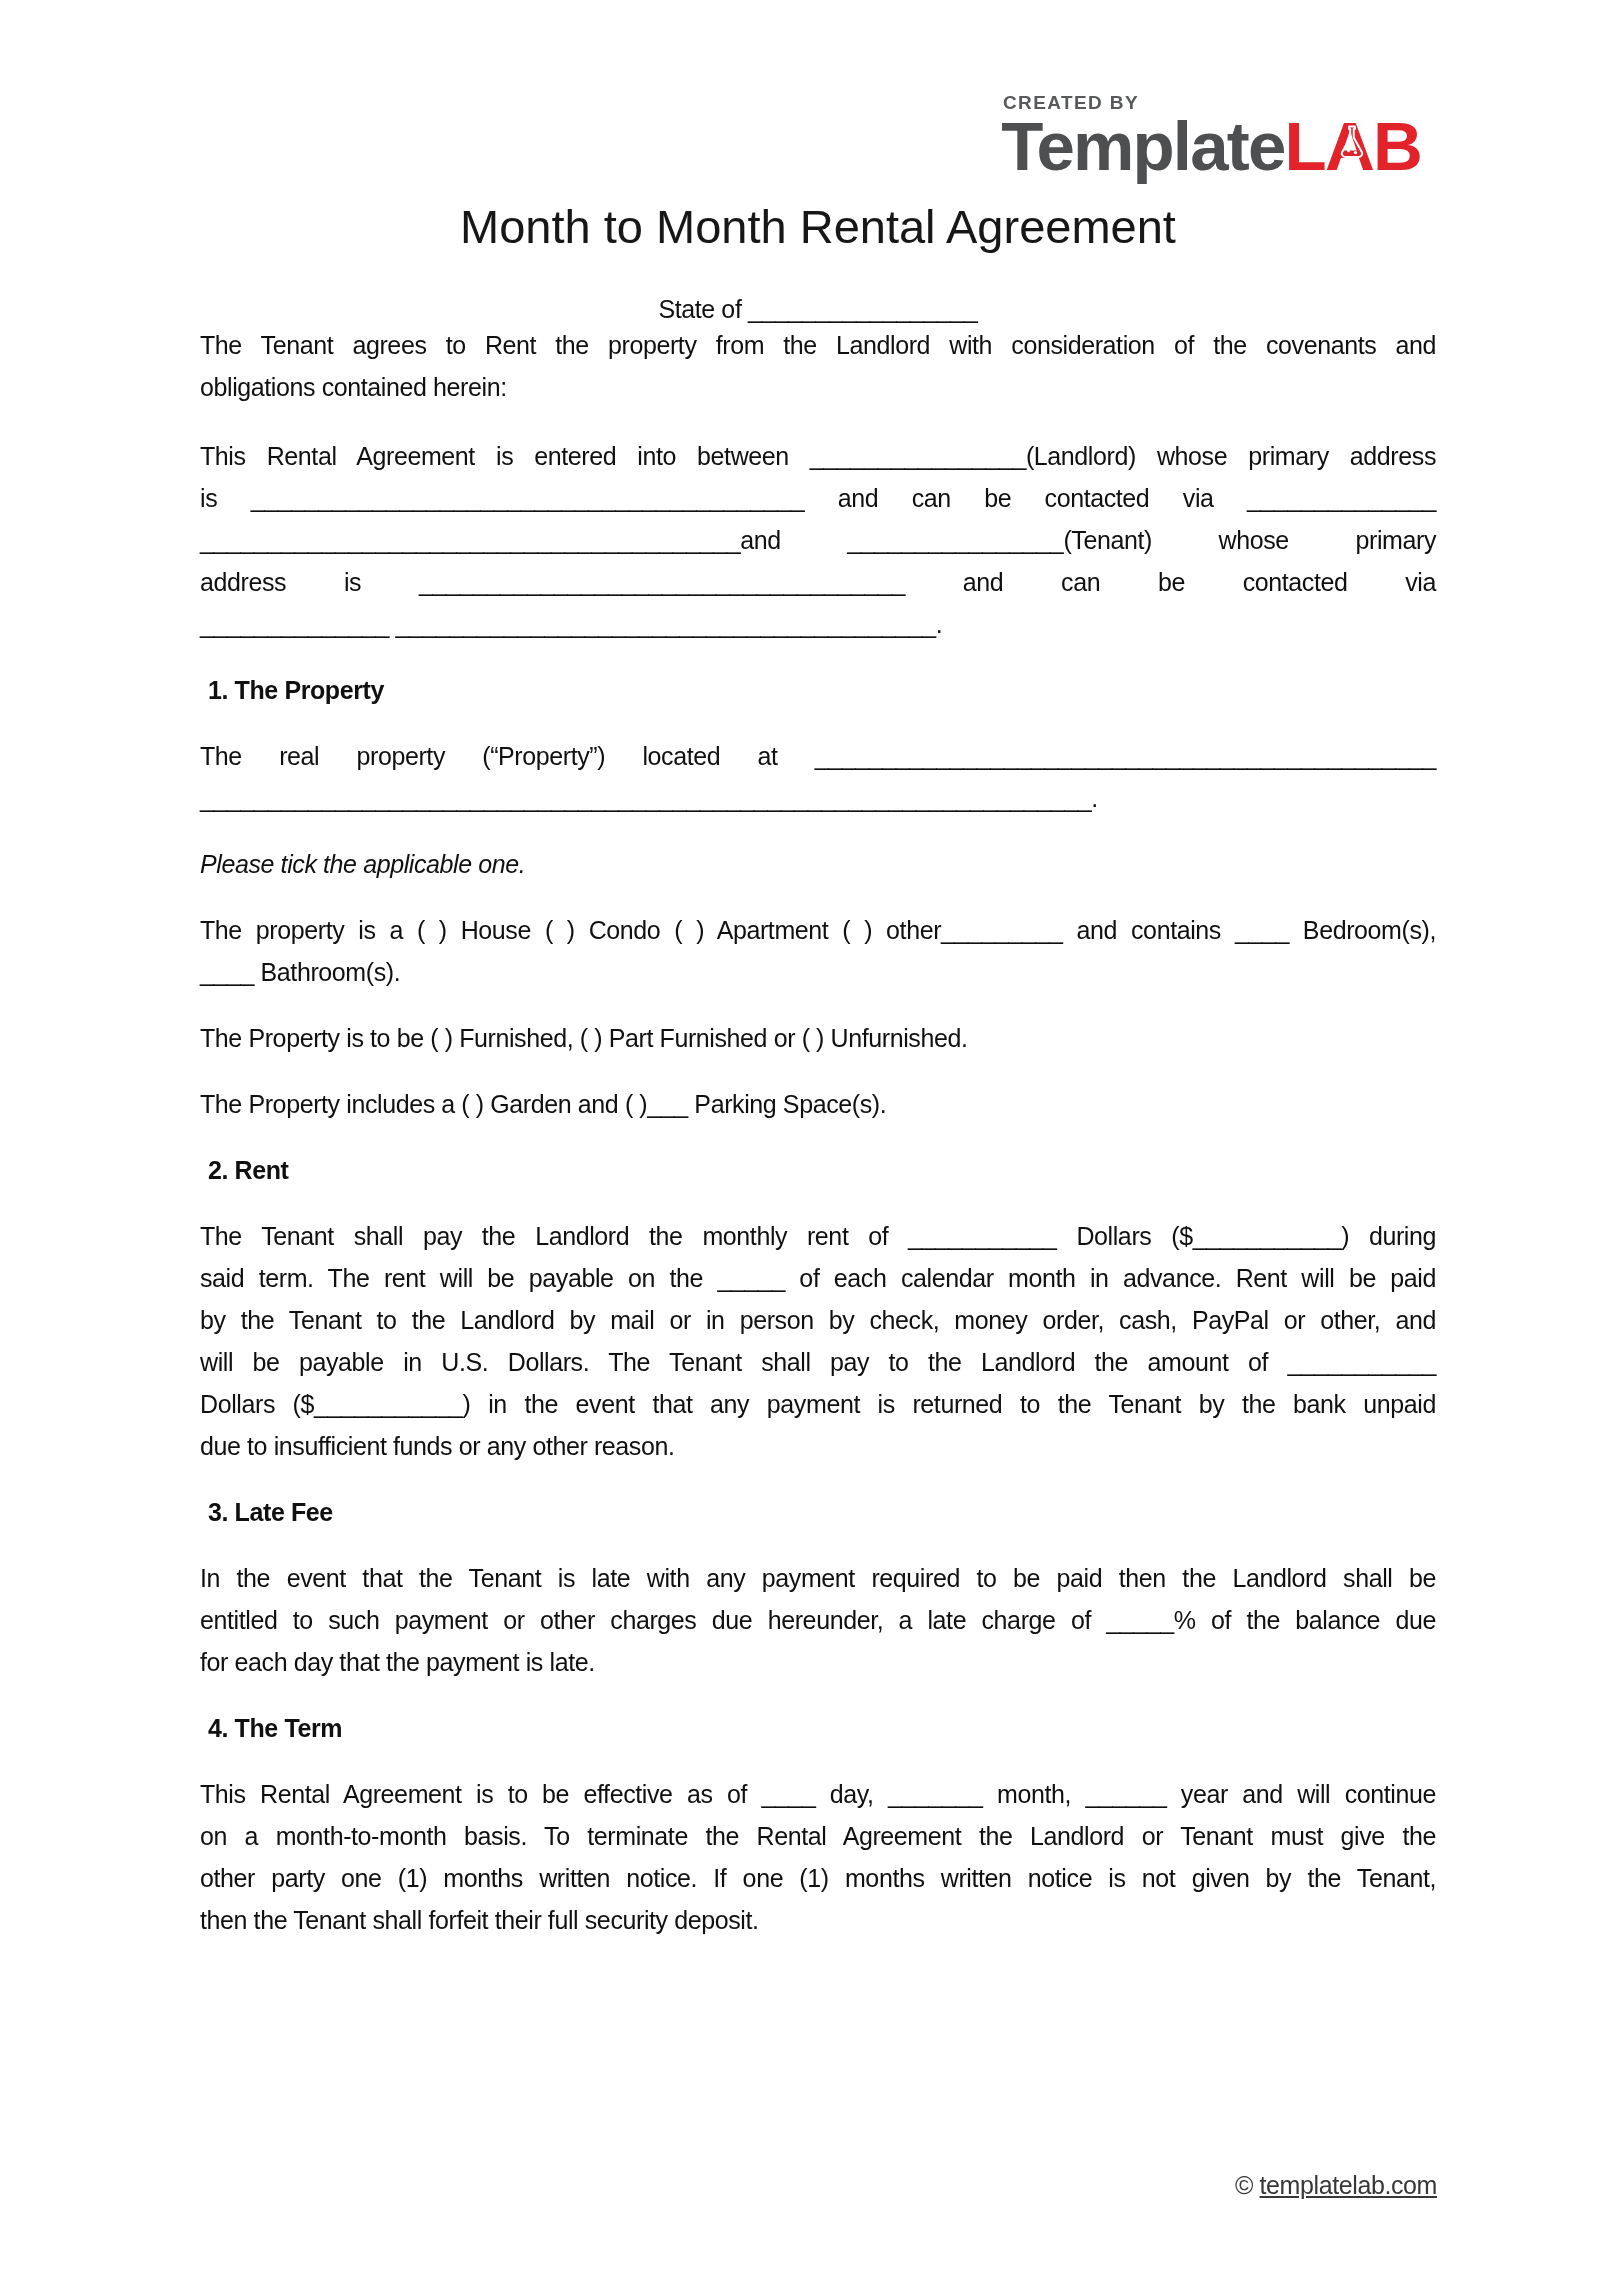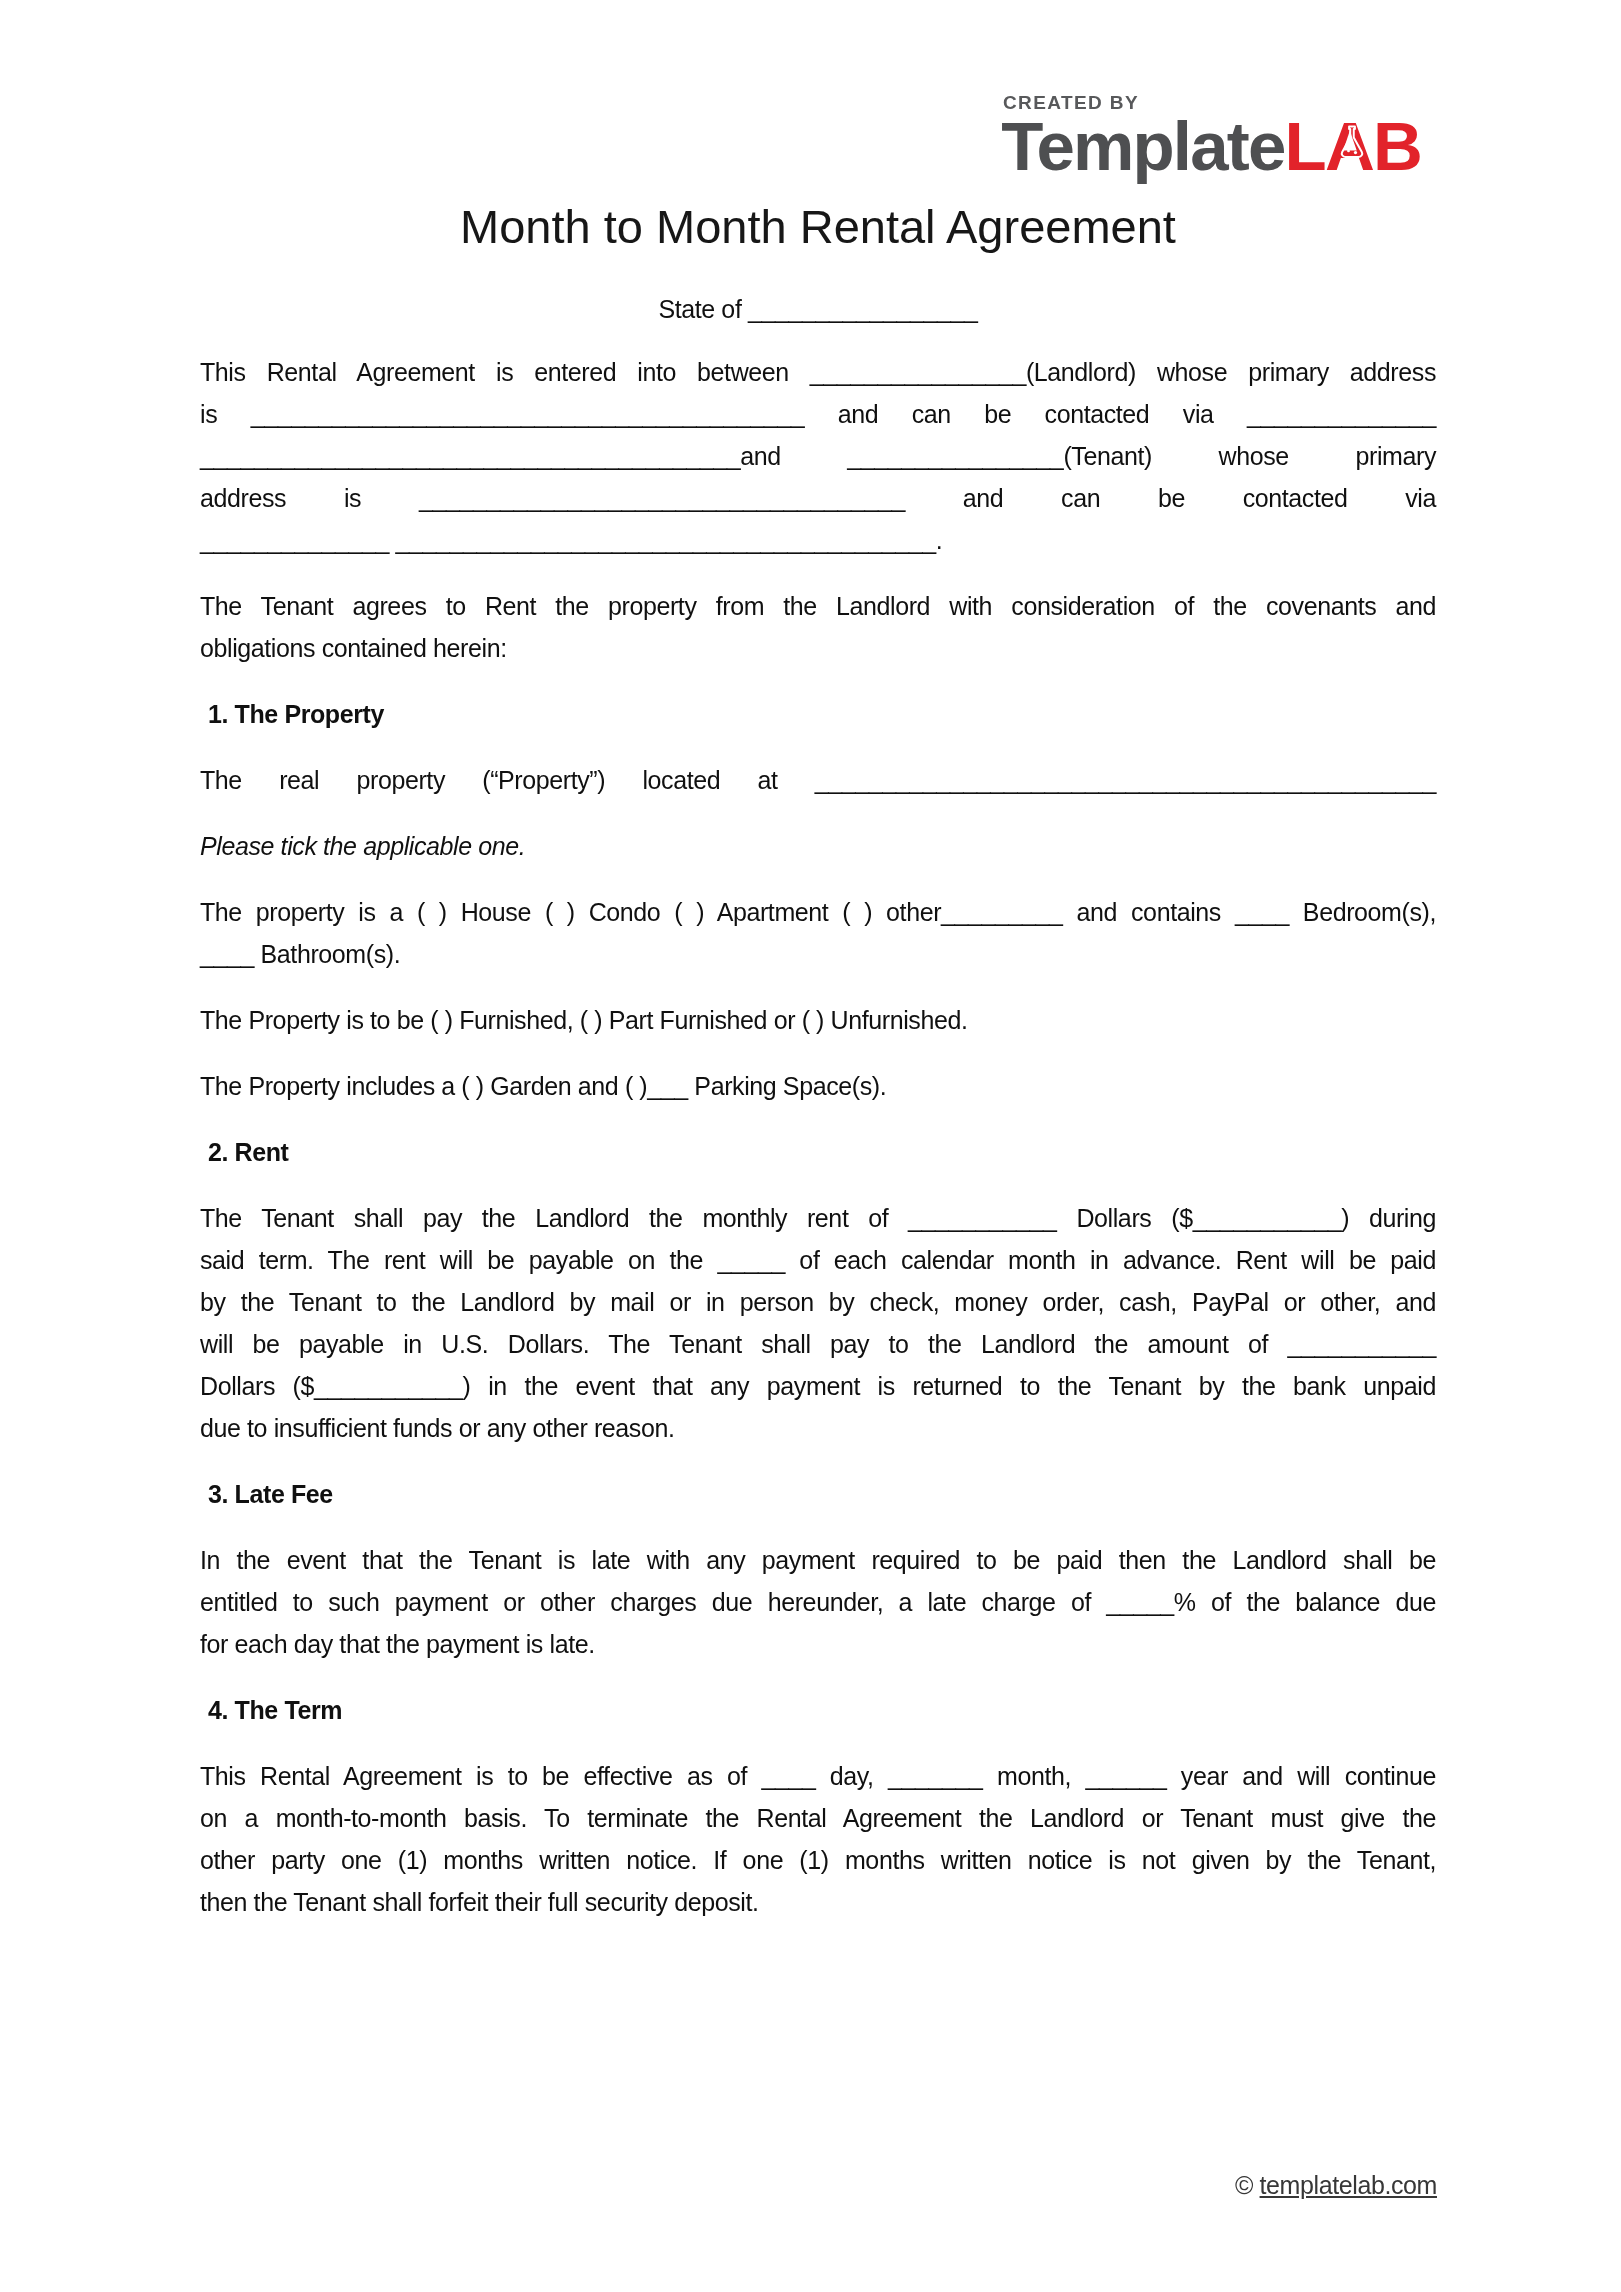--- a/index.html
+++ b/index.html
@@ -52,37 +52,38 @@
       <circle cx="13.3" cy="19.6" r="0.9" fill="#ffffff"></circle>
       <circle cx="15" cy="23.6" r="1.4" fill="#ffffff"></circle>
     </svg></span></div>
   </div>
 
   <div class="content bodytext">
     <h1 class="title">Month to Month Rental Agreement</h1>
 
     <div class="state">State of _________________</div>
 
+    <div class="para">
+      <div class="ln j">The Tenant agrees to Rent the property from the Landlord with consideration of the covenants and</div>
+      <div class="ln">obligations contained herein:</div>
+    </div>
+
     <div class="para" style="margin-top:27px">
       <div class="ln j">This Rental Agreement is entered into between ________________(Landlord) whose primary address</div>
       <div class="ln j">is _________________________________________ and can be contacted via ______________</div>
       <div class="ln j">________________________________________and ________________(Tenant) whose primary</div>
       <div class="ln j">address is ____________________________________ and can be contacted via</div>
       <div class="ln">______________ ________________________________________.</div>
     </div>
 
-    <div class="para">
-      <div class="ln j">The Tenant agrees to Rent the property from the Landlord with consideration of the covenants and</div>
-      <div class="ln">obligations contained herein:</div>
-    </div>
-
     <div class="hd">1. The Property</div>
 
     <div class="para">
       <div class="ln j">The real property (“Property”) located at ______________________________________________</div>
+      <div class="ln">__________________________________________________________________.</div>
     </div>
 
     <div class="para italic">
       <div class="ln">Please tick the applicable one.</div>
     </div>
 
     <div class="para">
       <div class="ln j">The property is a ( ) House ( ) Condo ( ) Apartment ( ) other_________ and contains ____ Bedroom(s),</div>
       <div class="ln">____ Bathroom(s).</div>
     </div>

